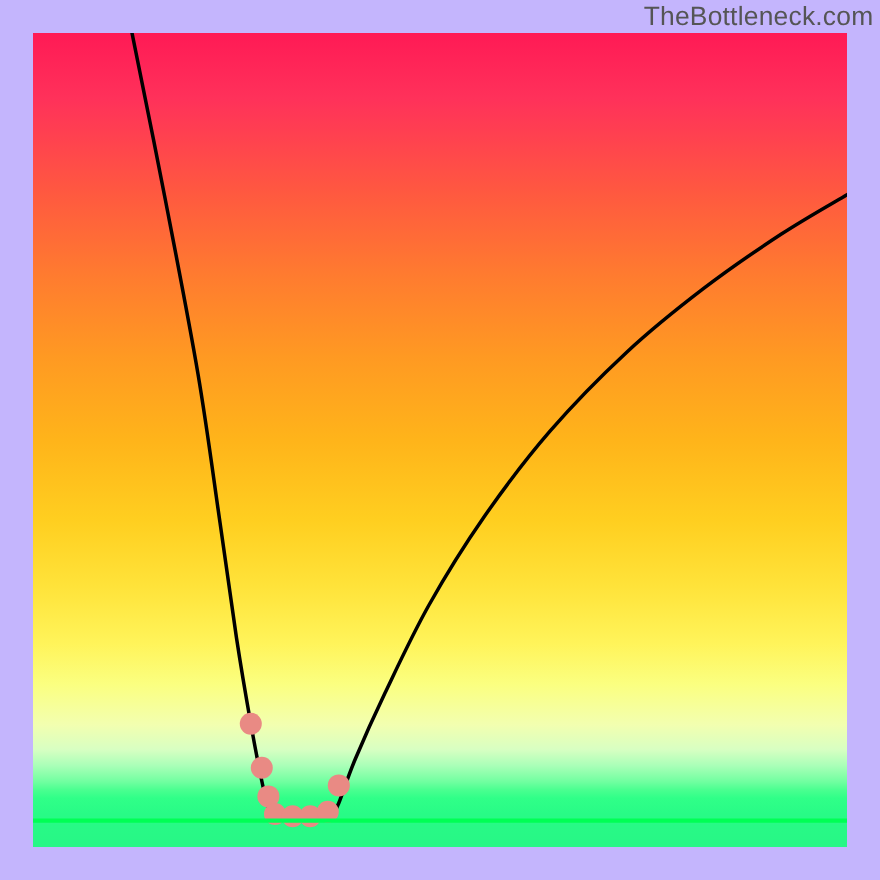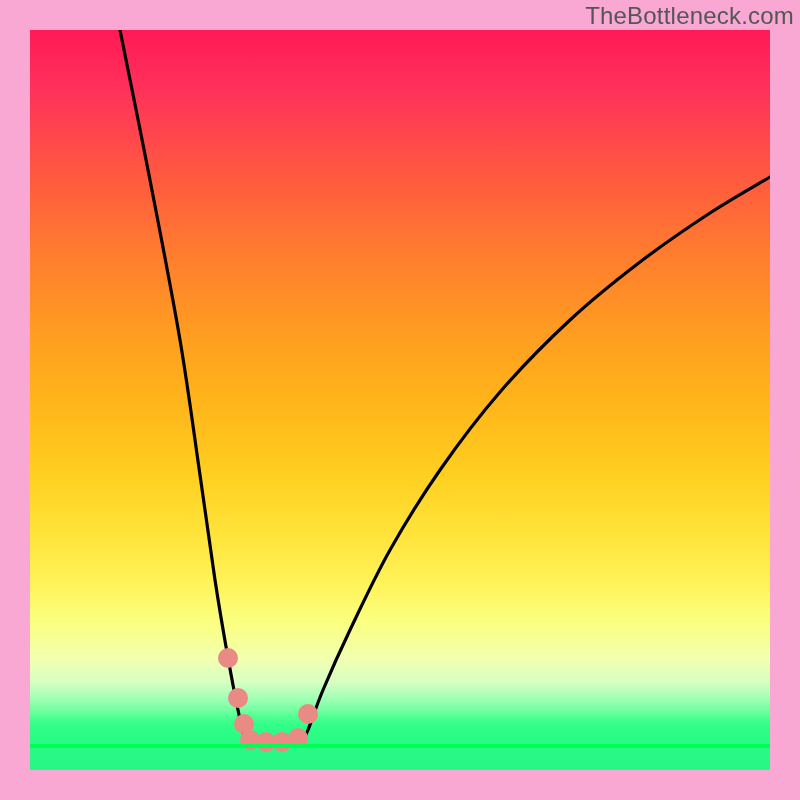--- a/index.html
+++ b/index.html
@@ -10,21 +10,21 @@
     position: relative;
     font-family: Arial, sans-serif;
     overflow: hidden;
   }
   .frame {
     position: absolute;
     top: 0;
     left: 0;
     width: 800px;
     height: 800px;
-    background: #f9a8d4;
+    background: #c4b5fd;
   }
   .plot-area {
     position: absolute;
     top: 30px;
     left: 30px;
     width: 740px;
     height: 740px;
     overflow: hidden;
   }
   .gradient {

